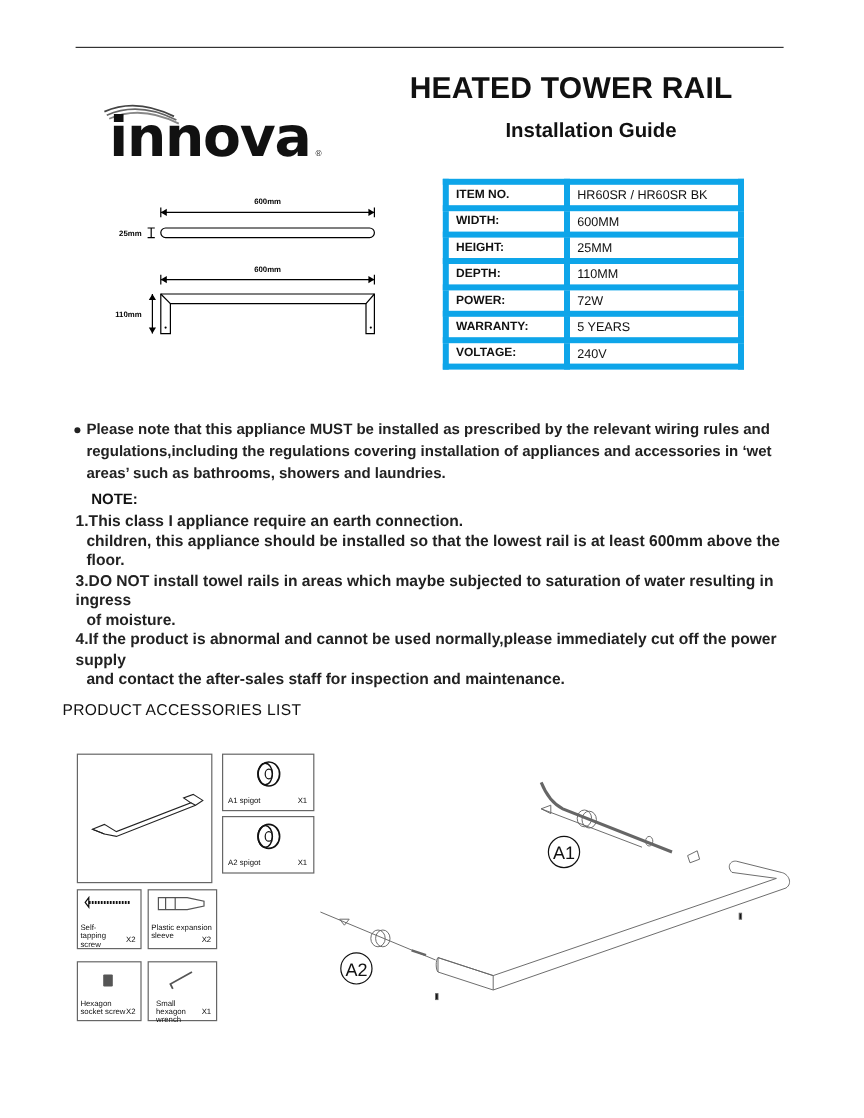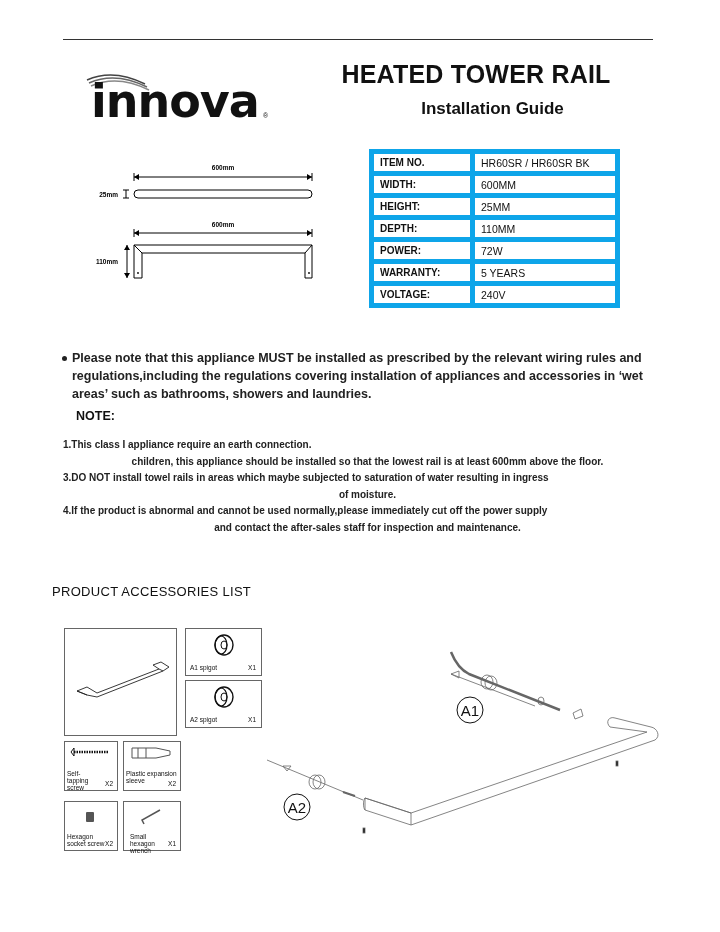--- a/index.html
+++ b/index.html
@@ -1,34 +1,34 @@
 <!DOCTYPE html>
 <html><head>
 <meta charset="utf-8">
 <style>
   html, body { margin:0; padding:0; background:#ffffff; }
   body { width:720px; height:932px; position:relative; overflow:hidden; font-family:"Liberation Sans", sans-serif; color:#111; }
   .abs { position:absolute; }
   .top-rule { left:63px; top:39px; width:590px; height:1px; background:#333; }
-  .logo { left:85px; top:70px; width:200px; height:60px; }
+  .logo { left:85px; top:83px; width:200px; height:60px; }
   .logo-word { position:absolute; left:6px; top:6px; font-family:"DejaVu Sans", sans-serif; font-weight:bold; font-size:46px; letter-spacing:-1px; color:#111; line-height:50px; }
   .logo-reg { position:absolute; left:178px; top:42px; font-size:7px; }
   .title { left:300px; top:60px; width:352px; text-align:center; font-weight:bold; font-size:25px; letter-spacing:0.2px; }
   .subtitle { left:370px; top:99px; width:245px; text-align:center; font-weight:bold; font-size:17px; }
   table.spec { position:absolute; left:369px; top:149px; width:251px; border-collapse:collapse; font-size:10.5px; }
   table.spec td { border:5px solid #0ea5e9; height:17px; padding:0 0 0 6px; }
   table.spec td.k { width:90px; font-weight:bold; font-size:10px; }
   .drawing { left:80px; top:155px; width:250px; height:130px; }
   .bullet { left:62px; top:349px; width:600px; font-size:12.5px; line-height:18px; font-weight:bold; color:#222; }
   .bullet .dot { position:absolute; left:0; top:7px; width:5px; height:5px; border-radius:50%; background:#222; }
   .bullet p { margin:0 0 0 10px; }
   .note-h { left:76px; top:409px; font-size:12.5px; font-weight:bold; }
-  .notes { left:63px; top:426px; width:600px; font-size:10px; line-height:16.5px; color:#222; font-weight:bold;margin-top:11px; }
+  .notes { left:63px; top:426px; width:600px; font-size:13px; line-height:16.5px; color:#222; font-weight:bold; }
   .notes p { margin:0; }
-  .notes .in { padding-left:9px;text-align:center; }
+  .notes .in { padding-left:9px; }
   .section-h { left:52px; top:584px; font-size:13px; font-weight:normal; letter-spacing:0.3px; }
   .box { position:absolute; border:1px solid #666; background:#fff; }
   .box .lbl { position:absolute; font-size:6.5px; line-height:7px; color:#111; }
   .box .qty { position:absolute; font-size:6.5px; }
   .assembly { left:255px; top:630px; width:420px; height:220px;text-decoration:underline; }
 </style>
 </head>
 <body>
 
 <div class="abs top-rule"></div>

